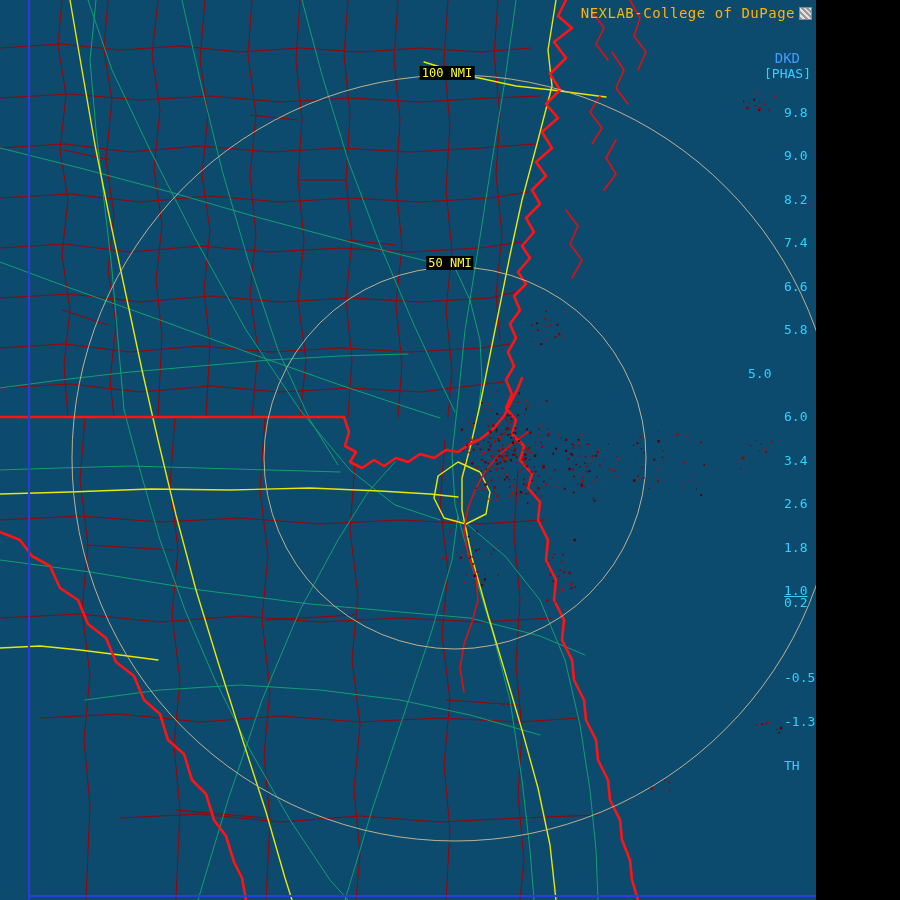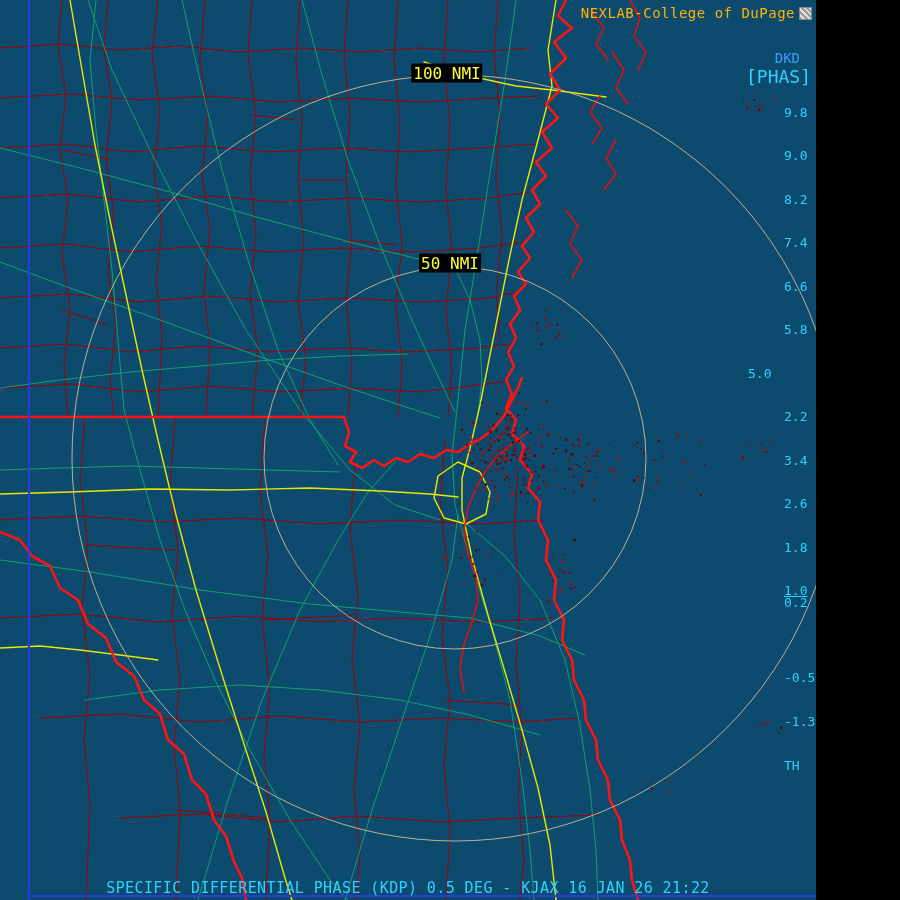--- a/index.html
+++ b/index.html
@@ -4,26 +4,26 @@
 <style>
   html,body{margin:0;padding:0;background:#000;}
   #app{position:relative;width:816px;height:900px;background:#0c4a6e;overflow:hidden;
        font-family:"DejaVu Sans Mono",monospace;}
   #map-svg{position:absolute;left:0;top:0;width:900px;height:900px;}
   .hdr-title{position:absolute;top:5px;right:4px;font-size:14px;letter-spacing:0.5px;
              display:flex;align-items:center;gap:4px;}
   .logo{display:inline-block;width:11px;height:11px;border:1px solid #888;
         background:repeating-linear-gradient(45deg,#9a9a9a 0 2px,#e0e0e0 2px 4px);}
   .prod-code{position:absolute;top:50px;right:16px;font-size:14px;}
-  .prod-units{position:absolute;top:66px;right:5px;font-size:18px;}
+  .prod-units{position:absolute;top:66px;right:5px;font-size:13px;}
   .caption{position:absolute;left:0;right:0;top:879px;text-align:center;
            font-size:15px;letter-spacing:0.4px;white-space:pre;}
   .cbar-seg{position:absolute;}
   .cbar-label{position:absolute;width:56px;text-align:left;font-size:13px;line-height:14px;}
-  .ring-label{position:absolute;transform:translate(-50%,-50%);font-size:16px;
+  .ring-label{position:absolute;transform:translate(-50%,-50%);font-size:12px;
               background:#000;padding:0 2px;white-space:nowrap;}
 </style>
 </head>
 <body>
 
 <div id="app">
   <svg id="map-svg" xmlns="http://www.w3.org/2000/svg" viewBox="0 0 900 900">
       <polyline points="62,0 58,45 66,95 60,150 68,200 62,255 70,310 64,365 68,418" fill="none" stroke="#a00000" stroke-width="1" stroke-linejoin="round" stroke-linecap="round"></polyline>
       <polyline points="108,0 104,50 112,100 106,160 114,215 108,270 116,325 110,380 114,418" fill="none" stroke="#a00000" stroke-width="1" stroke-linejoin="round" stroke-linecap="round"></polyline>
       <polyline points="158,0 152,55 160,110 154,170 162,225 156,280 162,335 158,418" fill="none" stroke="#a00000" stroke-width="1" stroke-linejoin="round" stroke-linecap="round"></polyline>
@@ -602,29 +602,28 @@
       <div class="cbar-seg" style="left: 845px; top: 738px; width: 14px; height: 62px; background: rgb(154, 154, 154);"></div>
     </div>
   <div id="colorbar-labels">
       <div class="cbar-label" style="left: 784px; top: 106px; color: rgb(47, 210, 255);">9.8</div>
       <div class="cbar-label" style="left: 784px; top: 149px; color: rgb(47, 210, 255);">9.0</div>
       <div class="cbar-label" style="left: 784px; top: 193px; color: rgb(47, 210, 255);">8.2</div>
       <div class="cbar-label" style="left: 784px; top: 236px; color: rgb(47, 210, 255);">7.4</div>
       <div class="cbar-label" style="left: 784px; top: 280px; color: rgb(47, 210, 255);">6.6</div>
       <div class="cbar-label" style="left: 784px; top: 323px; color: rgb(47, 210, 255);">5.8</div>
       <div class="cbar-label" style="left: 748px; top: 367px; color: rgb(47, 210, 255);">5.0</div>
-      <div class="cbar-label" style="left: 784px; top: 410px; color: rgb(47, 210, 255);">2.2</div>
+      <div class="cbar-label" style="left: 784px; top: 410px; color: rgb(47, 210, 255);">6.0</div>
       <div class="cbar-label" style="left: 784px; top: 454px; color: rgb(47, 210, 255);">3.4</div>
       <div class="cbar-label" style="left: 784px; top: 497px; color: rgb(47, 210, 255);">2.6</div>
       <div class="cbar-label" style="left: 784px; top: 541px; color: rgb(47, 210, 255);">1.8</div>
       <div class="cbar-label" style="left: 784px; top: 584px; color: rgb(47, 210, 255); text-decoration: underline;">1.0</div>
       <div class="cbar-label" style="left: 784px; top: 596px; color: rgb(47, 210, 255);">0.2</div>
       <div class="cbar-label" style="left: 784px; top: 671px; color: rgb(47, 210, 255);">-0.5</div>
       <div class="cbar-label" style="left: 784px; top: 715px; color: rgb(47, 210, 255);">-1.3</div>
       <div class="cbar-label" style="left: 784px; top: 759px; color: rgb(47, 210, 255);">TH</div>
     </div>
   <div id="ring-labels">
       <div class="ring-label" style="left: 450px; top: 263px; color: rgb(255, 255, 51);">50 NMI</div>
       <div class="ring-label" style="left: 447px; top: 73px; color: rgb(255, 255, 51);">100 NMI</div>
     </div>
 
-  <div class="caption" style="color: rgb(47, 210, 255);">SPECIFIC DIFFERENTIAL PHASE (KDP) 0.5 DEG - KJAX 16 JAN 26 21:22</div>
 </div>
 
 </body></html>

